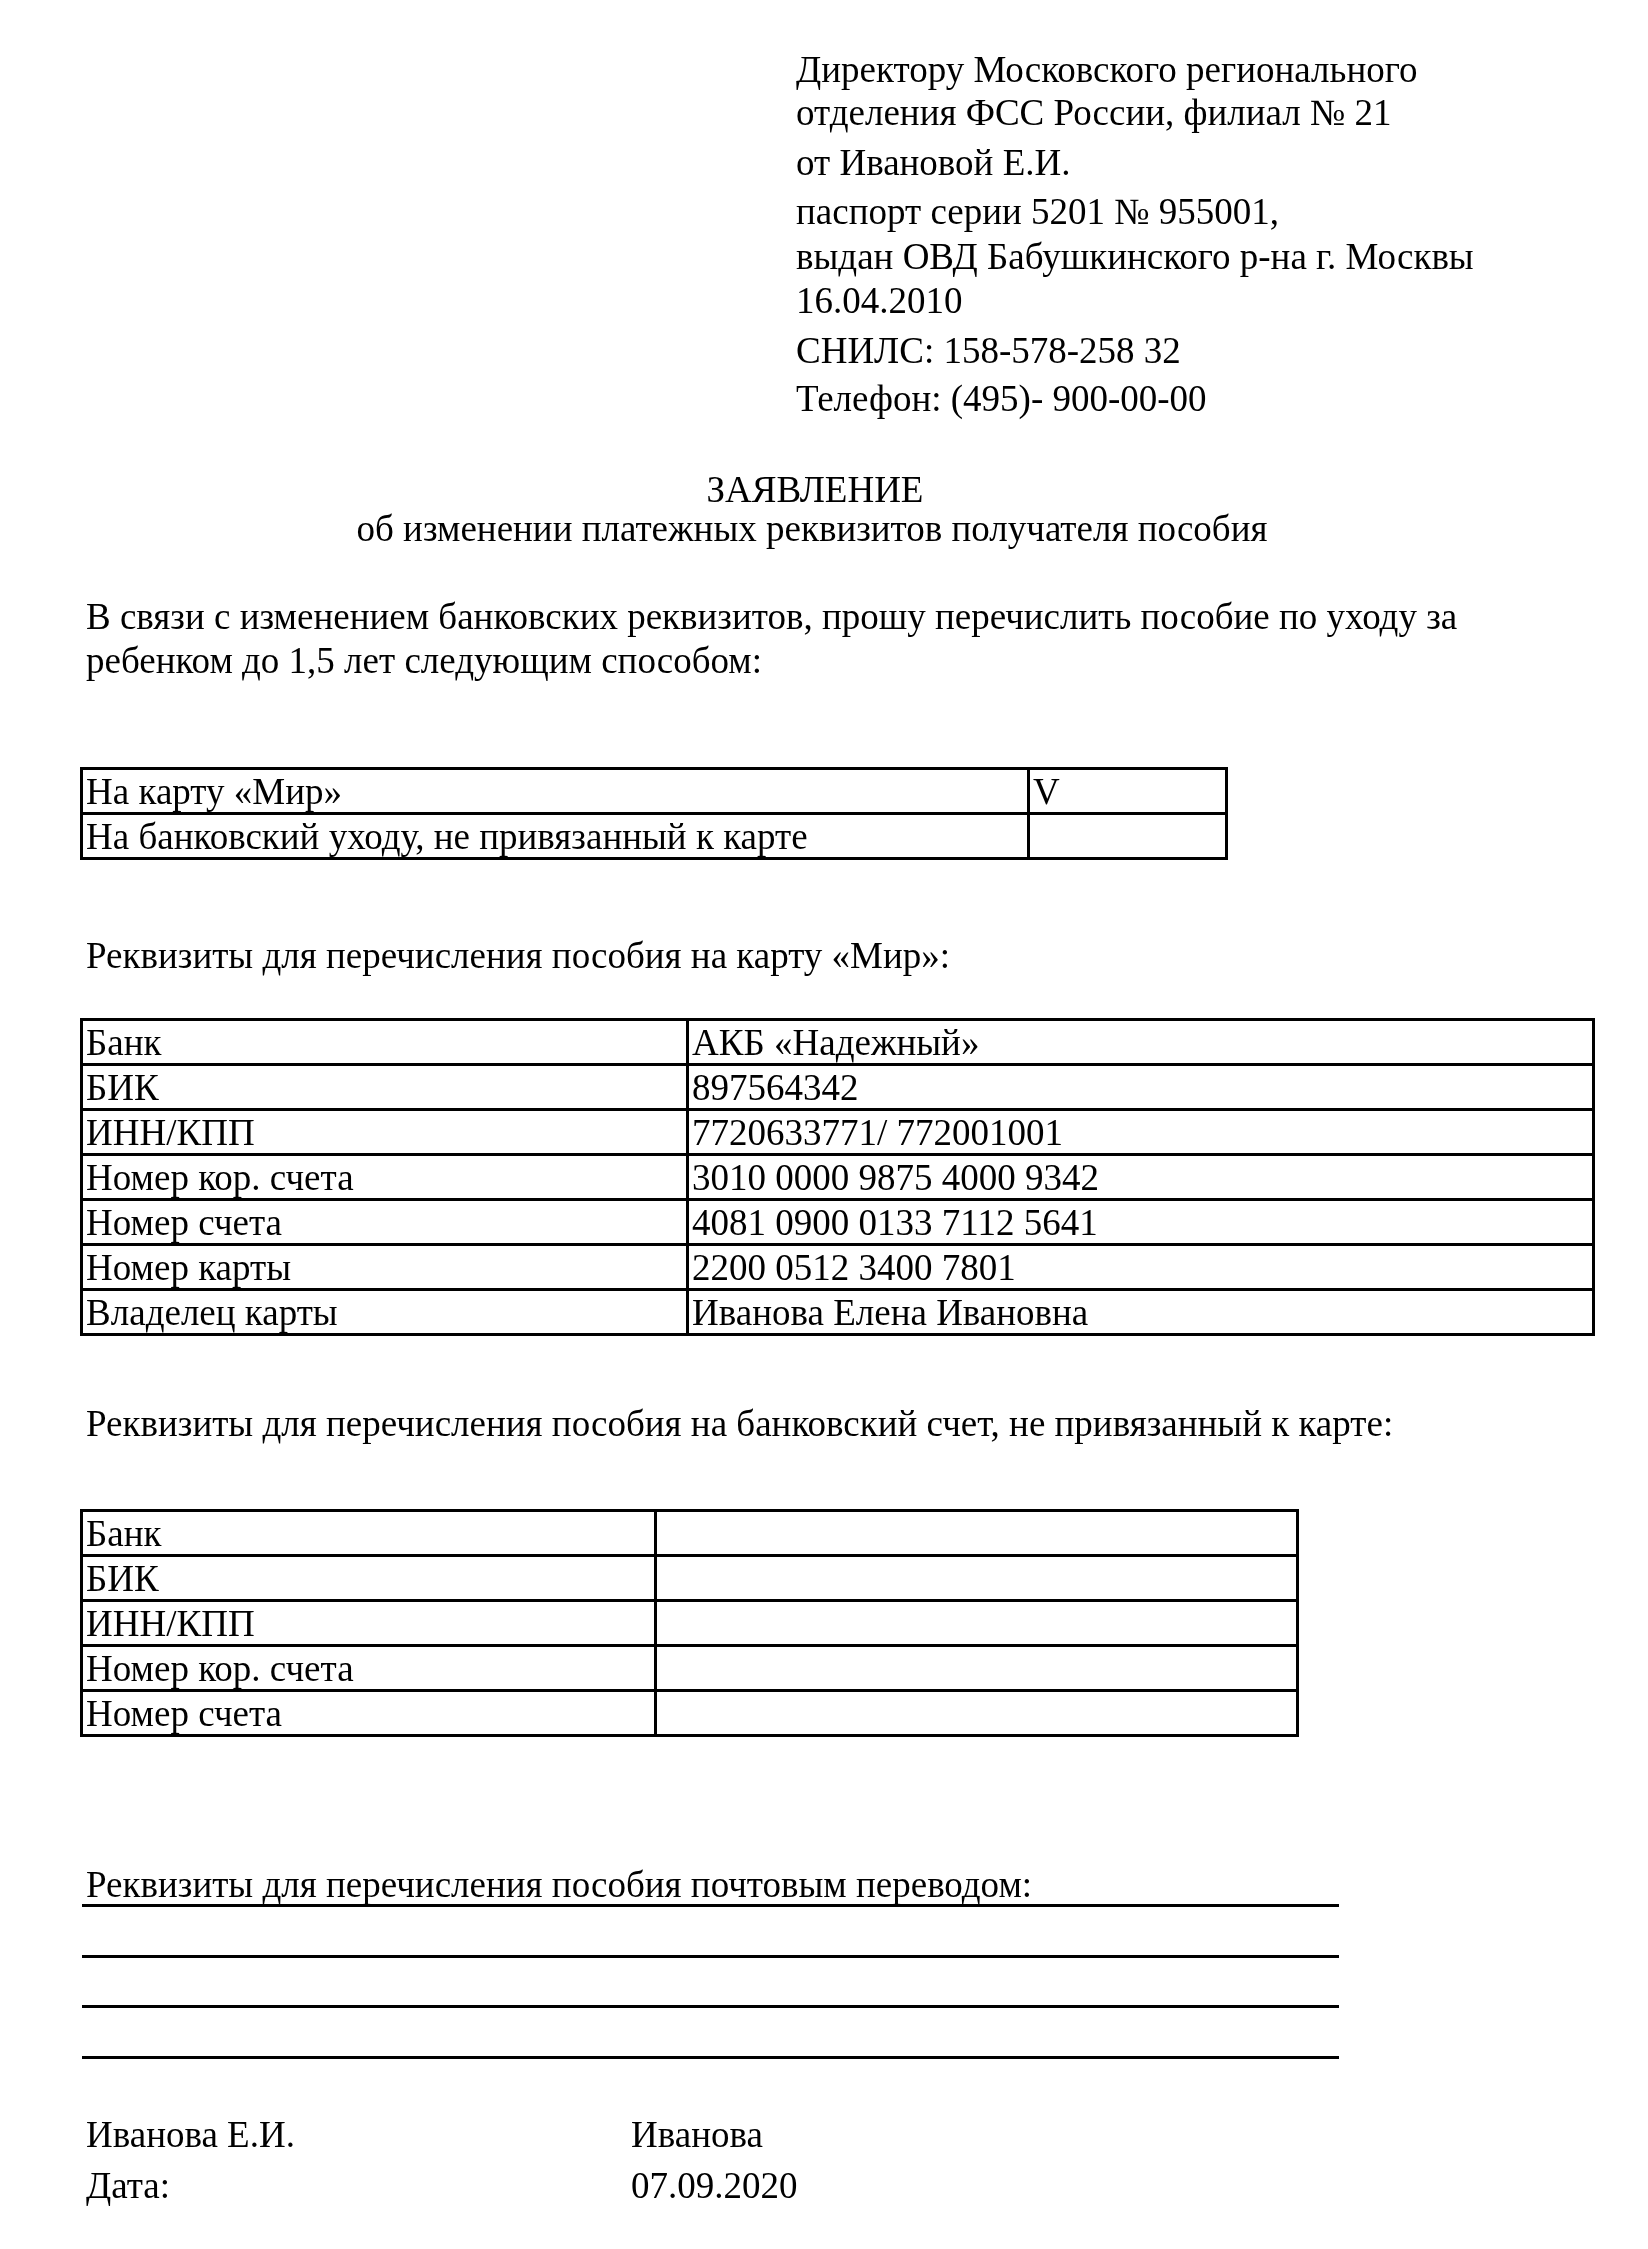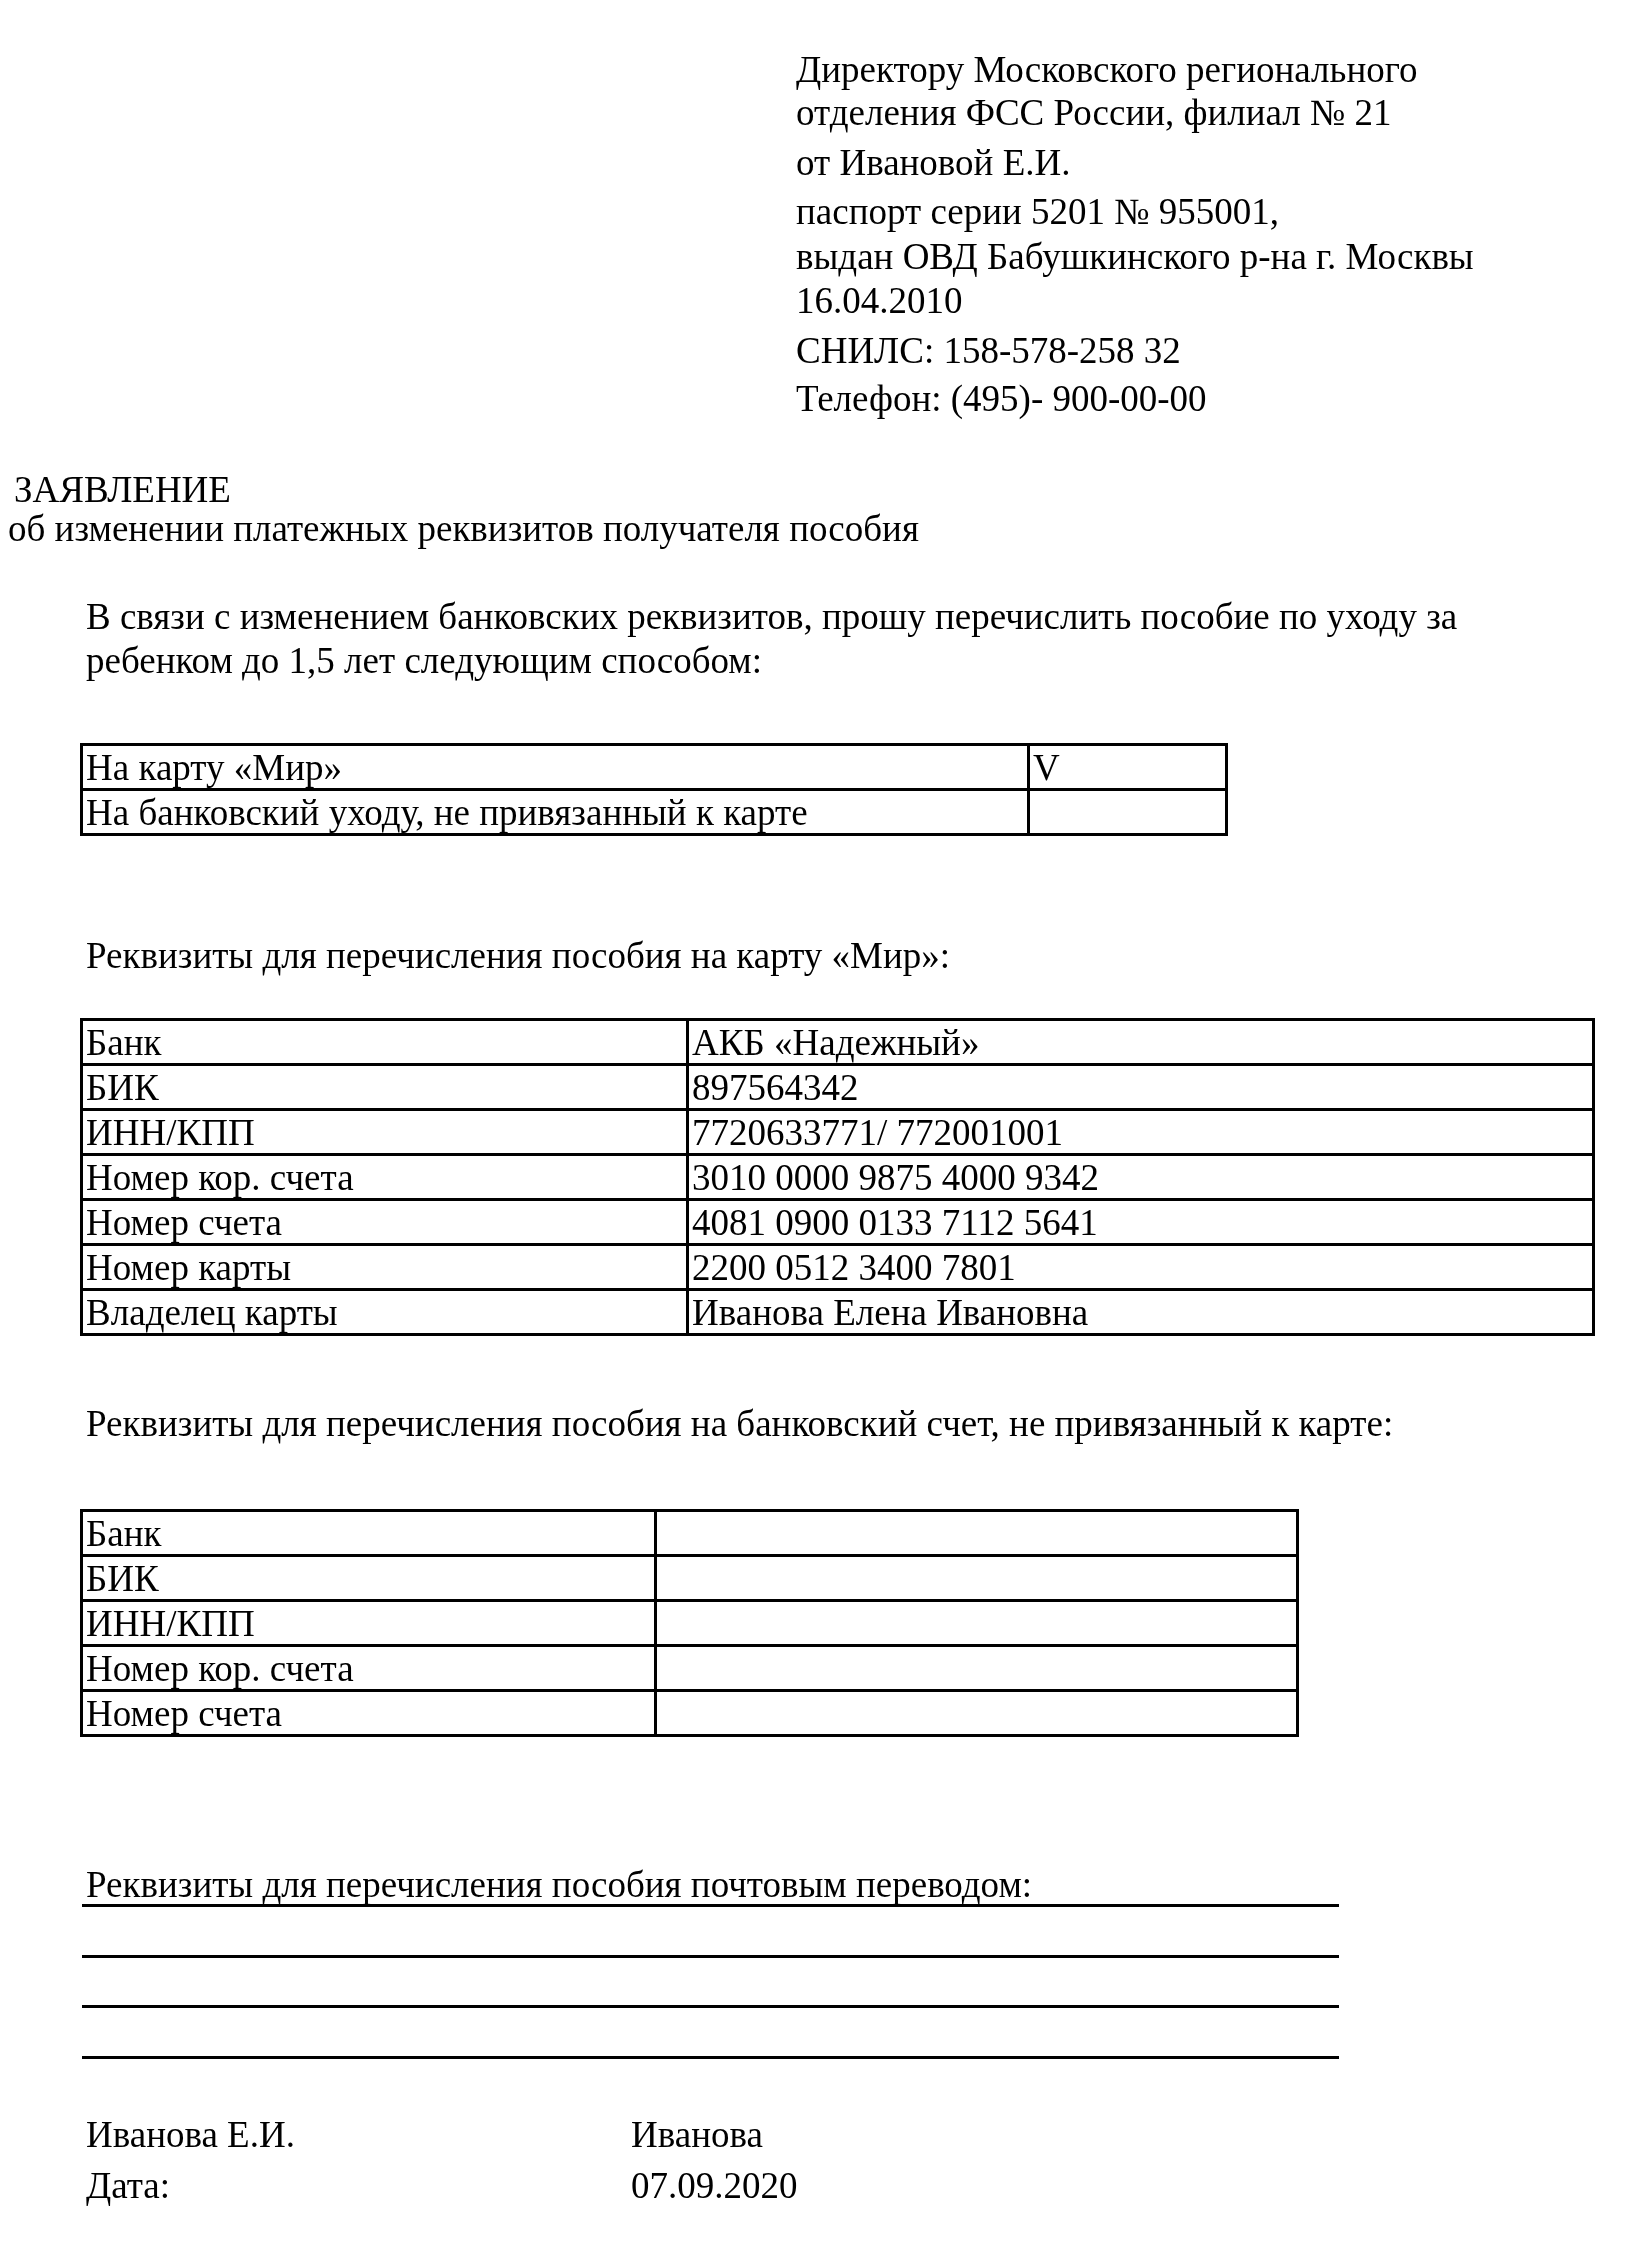--- a/index.html
+++ b/index.html
@@ -1,20 +1,20 @@
 <!DOCTYPE html>
 <html style="font-size:12.3px"><head>
 <meta charset="utf-8">
 <style>
   html, body { margin: 0; padding: 0; background: #ffffff; }
   body { width: 1648px; height: 2250px; position: relative; overflow: hidden;
          font-family: "Liberation Serif", "DejaVu Serif", serif; color: #000; }
   .t { position: absolute; font-size: 37px; line-height: 1; white-space: nowrap; }
   .hdr { left: 796px; }
-  .center { left: 0; width: 1616px; }
+  .center { left: 0; width: 1616px; text-align: center; }
   table.grid { position: absolute; border-collapse: collapse; table-layout: fixed; }
   table.grid td { border: 3.1px solid #000; height: 45px; padding: 0 0 0 3.1px;
                   font-size: 37px; line-height: 1; vertical-align: middle;
                   white-space: nowrap; box-sizing: border-box; overflow: hidden; }
   .rule { position: absolute; left: 82px; width: 1257px; height: 3.1px; background: #000; }
 </style>
 </head>
 <body>
 
 <div>
@@ -27,21 +27,21 @@
   <div class="t hdr" style="top:332px">СНИЛС: 158-578-258 32</div>
   <div class="t hdr" style="top:380px">Телефон: (495)- 900-00-00</div>
 </div>
 
 <div class="t center" style="top:471px; padding-left:14px; box-sizing:border-box;">ЗАЯВЛЕНИЕ</div>
 <div class="t center" style="top:510px; padding-left:8px; box-sizing:border-box;">об изменении платежных реквизитов получателя пособия</div>
 
 <div class="t" style="left:86px; top:598px;">В связи с изменением банковских реквизитов, прошу перечислить пособие по уходу за</div>
 <div class="t" style="left:86px; top:642px;">ребенком до 1,5 лет следующим способом:</div>
 
-<table class="grid" style="left:80px; top:743px; width:1145px;">
+<table class="grid" style="left:80px; top:767px; width:1145px;">
   <colgroup>
       <col style="width:947px">
       <col style="width:198px">
     </colgroup>
   <tbody>
       <tr>
     <td>На карту «Мир»</td>
     <td>V</td>
   </tr>
   <tr>

